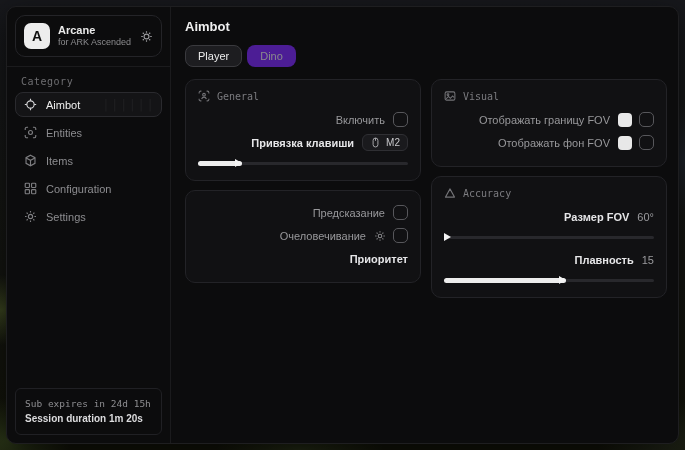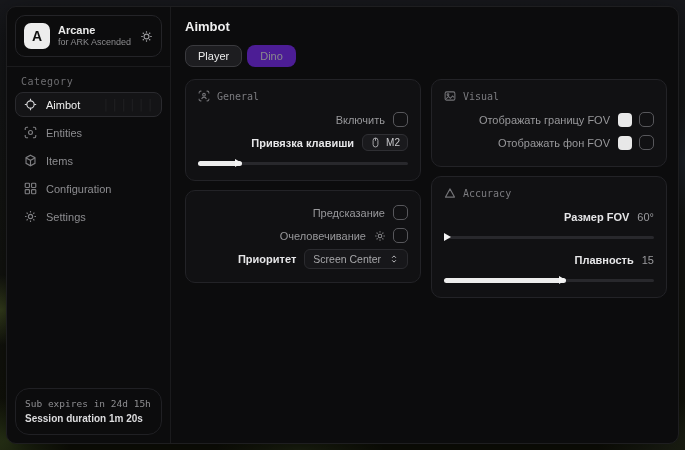--- a/index.html
+++ b/index.html
@@ -64,21 +64,21 @@
     color:#efefef; background:#141416; border-color:#2a2a2e;
   }
   .nav-item.active .nicon { color:#d8d8da; }
   .nav-ghost {
     position:absolute; right:6px; top:4px; font-size:13px; font-weight:bold;
     color:#1d1d1f; letter-spacing:1px; pointer-events:none;
   }
 
   .side-footer {
     margin-top:auto;
-    border:1px solid #202024; border-radius:14px;
+    border:1px solid #202024; border-radius:6px;
     padding:8px 9px; line-height:1.5;
   }
   .sub-expires { font-size:9.5px; color:#8e8e91; }
   .session-duration { font-size:10px; color:#dcdcde; font-weight:bold; }
 
   
   .main { flex:1; padding:12px 14px; display:flex; flex-direction:column; }
   .page-title { font-size:13px; font-weight:bold; color:#f0f0f0; }
   .tabs { display:flex; gap:5px; margin-top:11px; }
   .tab {
@@ -283,28 +283,20 @@
                 <svg width="12" height="12" viewBox="0 0 16 16" fill="none" stroke="currentColor" stroke-width="1.4">
                   <circle cx="8" cy="8" r="2.4"></circle>
                   <path d="M8 1.6v1.8M8 12.6v1.8M1.6 8h1.8M12.6 8h1.8M3.5 3.5l1.3 1.3M11.2 11.2l1.3 1.3M12.5 3.5l-1.3 1.3M4.8 11.2l-1.3 1.3"></path>
                 </svg>
               </span>
               <span class="checkbox"></span>
             </span>
           </div>
           <div class="row">
             <span class="label-lit">Приоритет</span>
-            <span class="dropdown">
-              <span>Screen Center</span>
-              <span class="dicon">
-                <svg width="10" height="10" viewBox="0 0 16 16" fill="none" stroke="currentColor" stroke-width="1.6">
-                  <path d="M5 6l3-3 3 3M5 10l3 3 3-3"></path>
-                </svg>
-              </span>
-            </span>
           </div>
         </div>
       </div>
 
       <div class="col">
         <div class="panel">
           <div class="panel-head mono">
             <span class="picon">
               <svg width="12" height="12" viewBox="0 0 16 16" fill="none" stroke="currentColor" stroke-width="1.4">
                 <rect x="1.5" y="2.5" width="13" height="11" rx="2"></rect>

